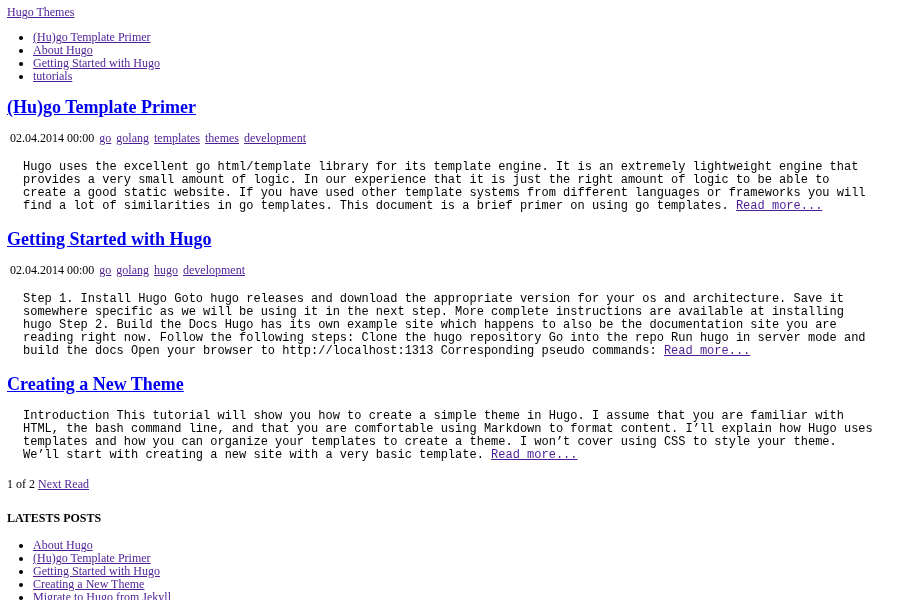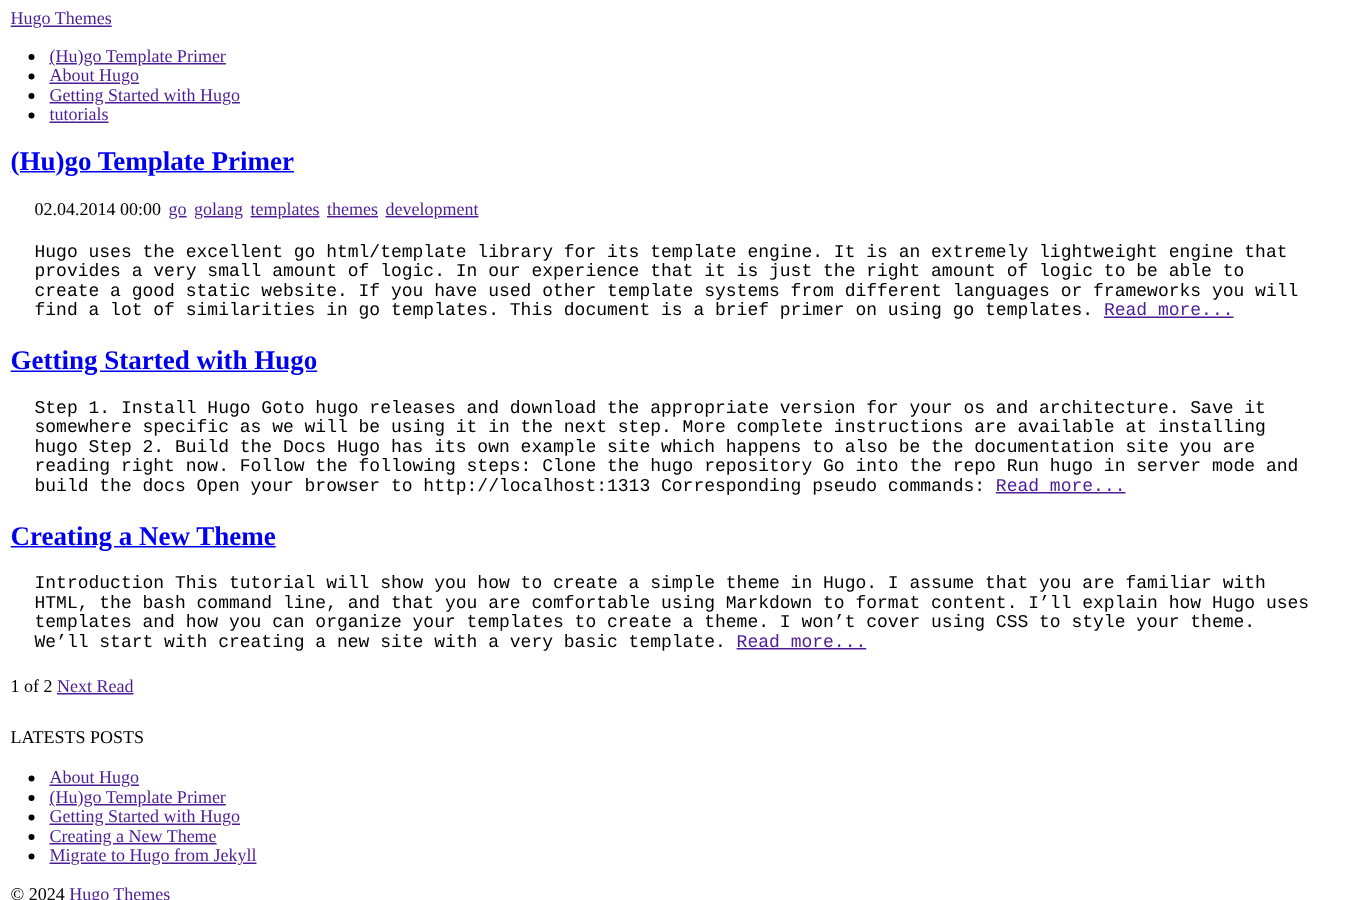--- a/index.html
+++ b/index.html
@@ -26,28 +26,28 @@
     list-style-type: disc;
   }
   ul.link-list li { margin: 0; padding: 0; }
   h2.post-title {
     font-size: 18px;
     line-height: 20px;
     font-weight: bold;
     margin: 14px 0 15px 0;
   }
   h2.post-title a { color: #0000EE; }
-  .post-meta { margin: 16px; }
+  .post-meta { margin: 3px; }
   .post-meta .date { color: #000000; }
   .post-meta a { margin-left: 2px; }
   .post-content { margin: 16px; font-family: Liberation Mono, monospace; }
   .pagination { margin: 0; }
   h4.latest-heading {
     font-size: 12px;
-    font-weight: normal;
+    font-weight: bold;
     margin: 21px 0 14px 0;
   }
   .footer { margin: 13px 0 0 0; }
 </style>
 </head>
 <body>
 
 <header>
   <a class="site-title" href="#">Hugo Themes</a>
 
@@ -80,20 +80,26 @@
       <a href="#">themes</a>
       <a href="#">development</a>
     </div>
     <div class="post-content"><span>Hugo uses the excellent go html/template library for its template engine. It is an extremely lightweight engine that provides a very small amount of logic. In our experience that it is just the right amount of logic to be able to create a good static website. If you have used other template systems from different languages or frameworks you will find a lot of similarities in go templates. This document is a brief primer on using go templates.</span>
       <a href="#">Read more...</a>
     </div>
   </article>
 
   <article>
     <h2 class="post-title"><a href="#">Getting Started with Hugo</a></h2>
+    <div class="post-meta"><span class="date">02.04.2014 00:00</span>
+      <a href="#">go</a>
+      <a href="#">golang</a>
+      <a href="#">hugo</a>
+      <a href="#">development</a>
+    </div>
     <div class="post-content"><span>Step 1. Install Hugo Goto hugo releases and download the appropriate version for your os and architecture. Save it somewhere specific as we will be using it in the next step. More complete instructions are available at installing hugo Step 2. Build the Docs Hugo has its own example site which happens to also be the documentation site you are reading right now. Follow the following steps: Clone the hugo repository Go into the repo Run hugo in server mode and build the docs Open your browser to http://localhost:1313 Corresponding pseudo commands:</span>
       <a href="#">Read more...</a>
     </div>
   </article>
 
   <article>
     <h2 class="post-title"><a href="#">Creating a New Theme</a></h2>
     <div class="post-content"><span>Introduction This tutorial will show you how to create a simple theme in Hugo. I assume that you are familiar with HTML, the bash command line, and that you are comfortable using Markdown to format content. I’ll explain how Hugo uses templates and how you can organize your templates to create a theme. I won’t cover using CSS to style your theme. We’ll start with creating a new site with a very basic template.</span>
       <a href="#">Read more...</a>
     </div>

